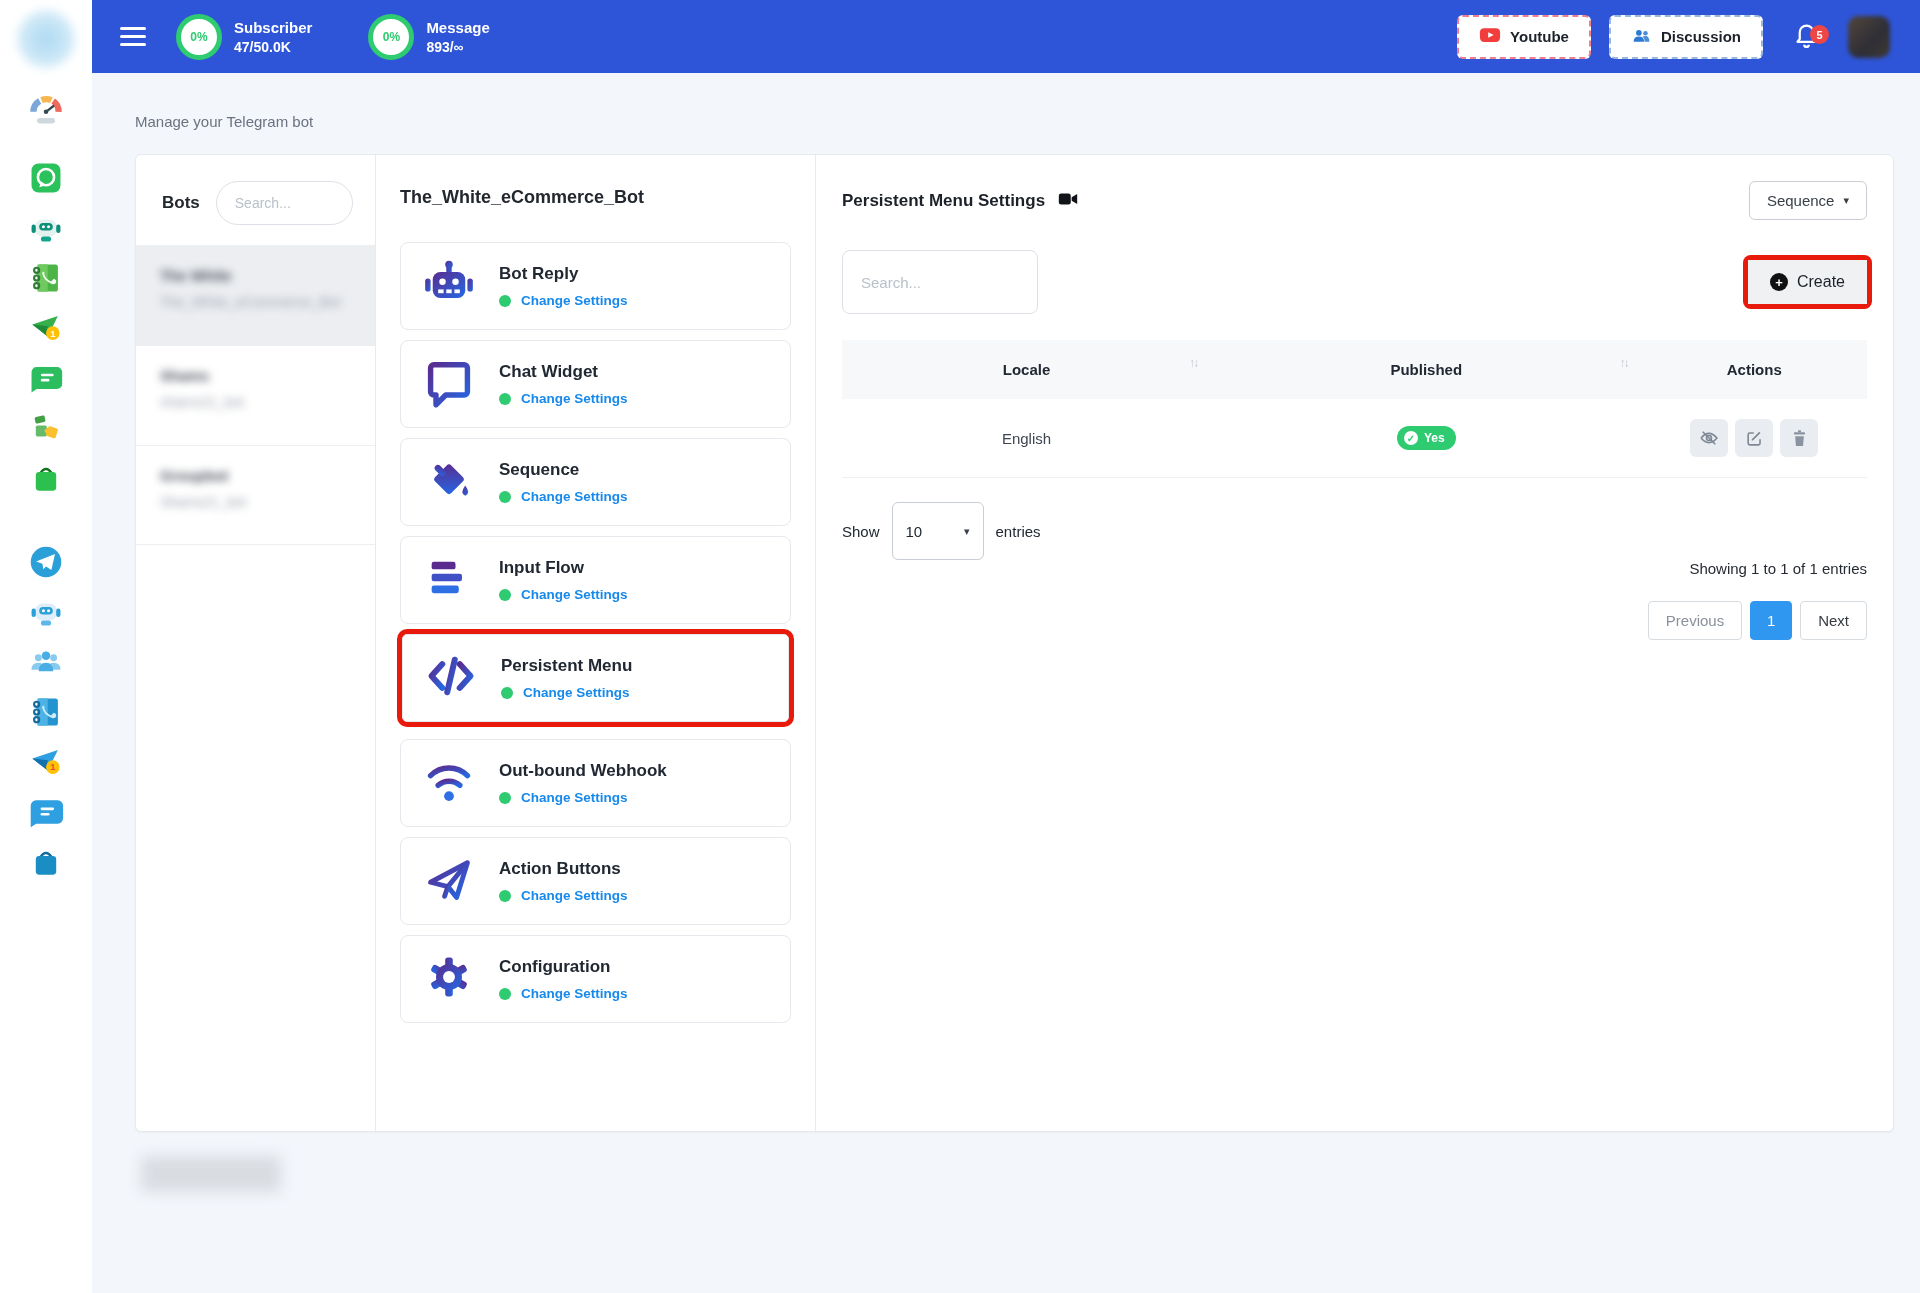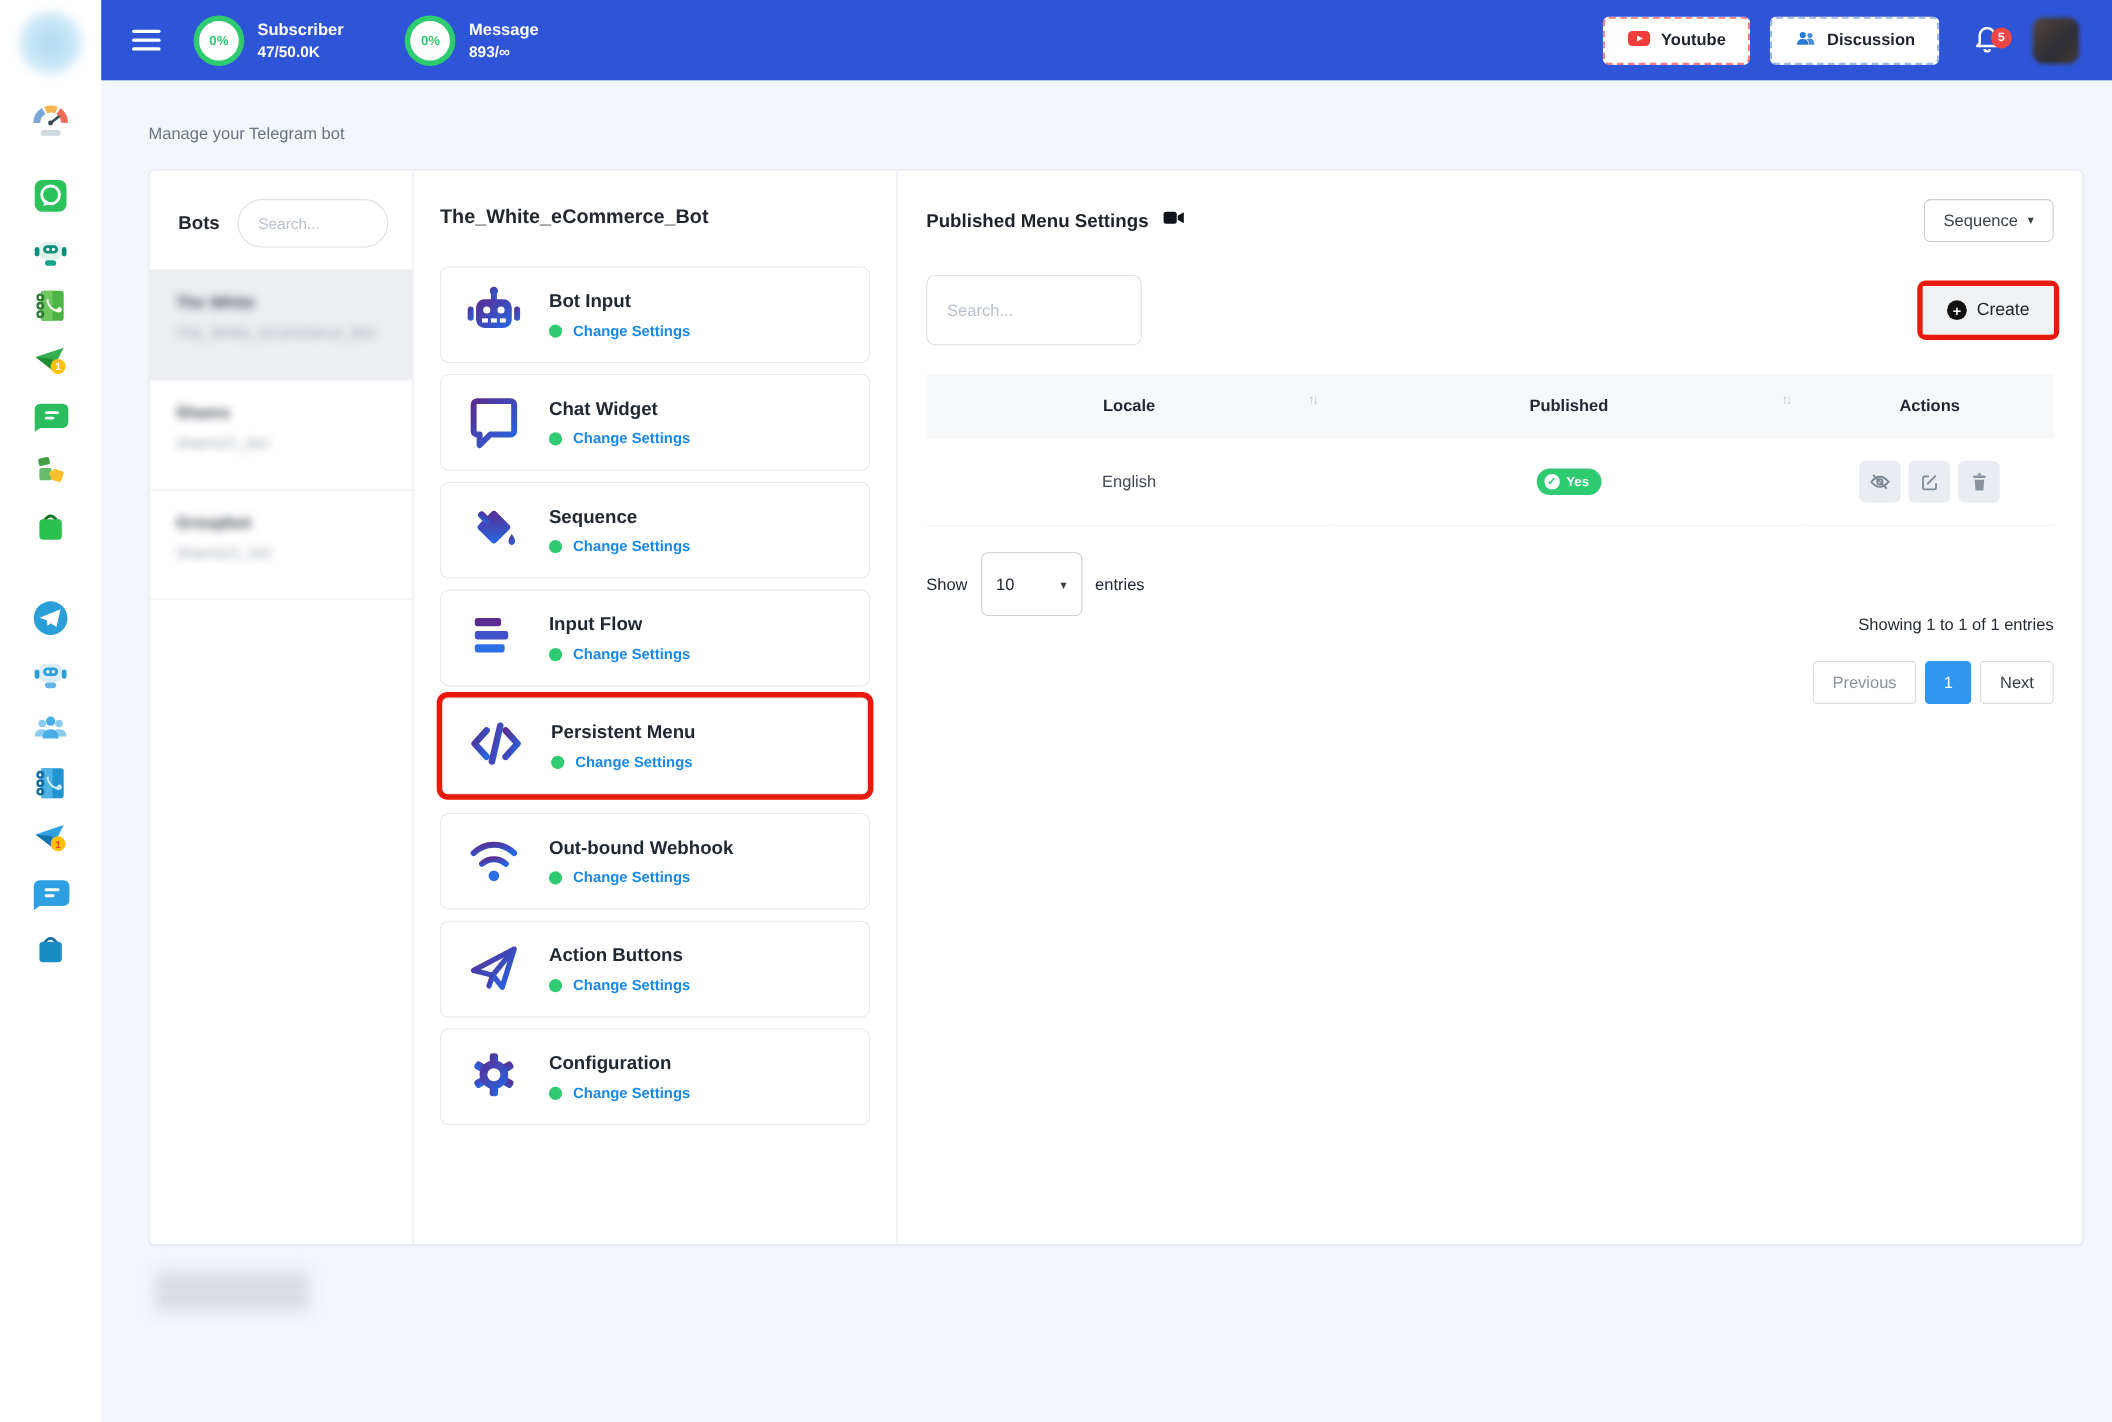--- a/index.html
+++ b/index.html
@@ -361,21 +361,21 @@
                 <rect x="2" y="19" width="5" height="12" rx="2.5" fill="url(#g)"></rect>
                 <rect x="41" y="19" width="5" height="12" rx="2.5" fill="url(#g)"></rect>
                 <circle cx="18" cy="22" r="3" fill="#fff"></circle>
                   <circle cx="30" cy="22" r="3" fill="#fff"></circle>
                 <rect x="14" y="29" width="5" height="3.5" fill="#fff"></rect>
                   <rect x="21.5" y="29" width="5" height="3.5" fill="#fff"></rect>
                   <rect x="29" y="29" width="5" height="3.5" fill="#fff"></rect>
               </svg>
             </span>
             <div>
-              <div class="mod-title">Bot Input</div>
+              <div class="mod-title">Bot Reply</div>
               <div class="mod-status">
                 <span class="status-dot"></span>
                 <span class="mod-link">Change Settings</span>
               </div>
             </div>
           </div>
 
           <div class="module-card">
             <span>
               <svg viewBox="0 0 48 48" width="52" height="52">
@@ -495,21 +495,21 @@
               <div class="mod-status">
                 <span class="status-dot"></span>
                 <span class="mod-link">Change Settings</span>
               </div>
             </div>
           </div>
         </section>
 
         <section class="col-settings">
           <div class="settings-head">
-            <span class="settings-title">Published Menu Settings</span>
+            <span class="settings-title">Persistent Menu Settings</span>
             <span>
               <svg viewBox="0 0 24 24" width="22" height="22" fill="#101318">
                 <rect x="2" y="6" width="13" height="12" rx="2.5"></rect>
                 <path d="M16 10 l6 -3.5 v11 l-6 -3.5 z"></path>
               </svg>
             </span>
             <button class="options-btn">
               <span>Sequence</span>
               <span class="caret">▾</span>
             </button>

